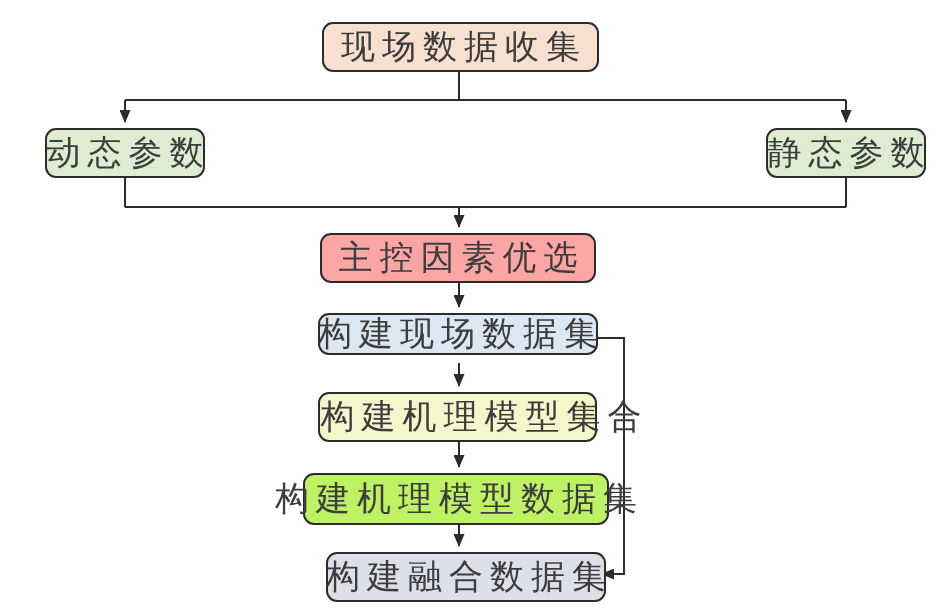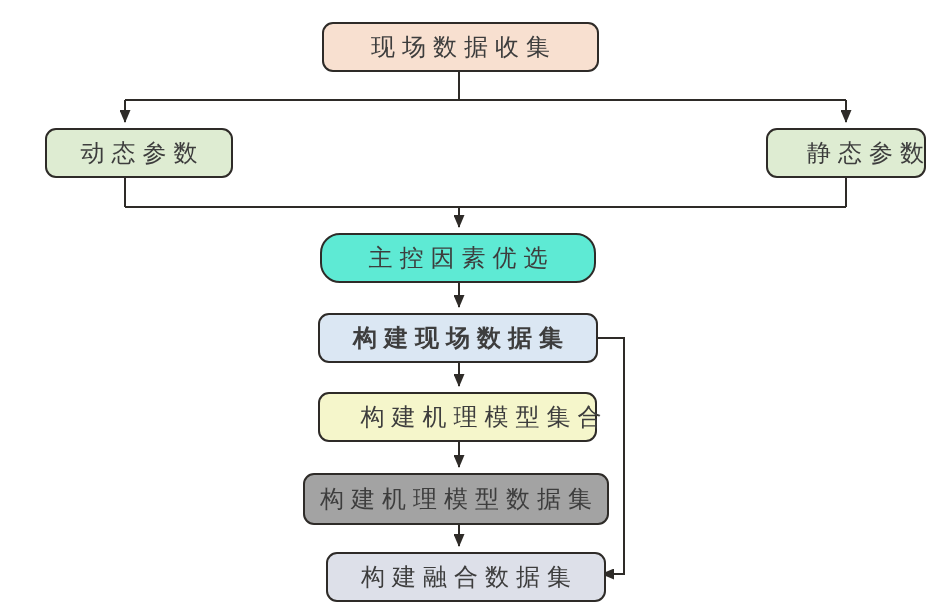--- a/index.html
+++ b/index.html
@@ -25,21 +25,21 @@
   .node {
     position: absolute;
     box-sizing: border-box;
     border: 2px solid var(--line, #2e2b28);
     border-radius: 11px;
     display: flex;
     align-items: center;
     justify-content: center;
   }
   .node .label {
-    font-size: 24px;
+    font-size: 34px;
     letter-spacing: 7px;
     margin-right: -7px;
     white-space: nowrap;
     color: var(--text, #3d3d3d);
   }
 </style>
 </head>
 <body>
 
 <div class="canvas">
@@ -66,41 +66,41 @@
     <path class="wire" d="M459,442 V467" marker-end="url(#arrowhead)"></path>
     <path class="wire" d="M459,525 V546" marker-end="url(#arrowhead)"></path>
 
     <path class="wire" d="M598,338 H624 V574 H602" marker-end="url(#arrowhead)"></path>
   </svg>
 
   <div class="node" style="left: 322px; top: 22px; width: 277px; height: 50px; background-color: rgb(248, 224, 208);">
     <span class="label">现场数据收集</span>
   </div>
 
-  <div class="node" style="left: 45px; top: 128px; width: 188px; height: 50px; background-color: rgb(222, 236, 210);">
+  <div class="node" style="left: 45px; top: 128px; width: 160px; height: 50px; background-color: rgb(222, 236, 210);">
     <span class="label">动态参数</span>
   </div>
 
-  <div class="node" style="left: 766px; top: 128px; width: 160px; height: 50px; background-color: rgb(222, 236, 210); justify-content: flex-end;">
+  <div class="node" style="left: 766px; top: 128px; width: 160px; height: 50px; background-color: rgb(222, 236, 210);">
     <span class="label">静态参数</span>
   </div>
 
-  <div class="node" style="left: 320px; top: 233px; width: 276px; height: 50px; background-color: #5eead4; border-radius: 20px;">
+  <div class="node" style="left: 320px; top: 233px; width: 276px; height: 50px; background-color: #fca5a5;">
     <span class="label">主控因素优选</span>
   </div>
 
-  <div class="node" style="left: 318px; top: 313px; width: 280px; height: 50px; background-color: rgb(219, 231, 243); font-weight: bold;">
+  <div class="node" style="left: 318px; top: 313px; width: 280px; height: 42px; background-color: rgb(219, 231, 243);">
     <span class="label">构建现场数据集</span>
   </div>
 
   <div class="node" style="left: 318px; top: 392px; width: 279px; height: 50px; background-color: rgb(245, 246, 203); padding-left: 47px;">
     <span class="label">构建机理模型集合</span>
   </div>
 
-  <div class="node" style="left: 303px; top: 473px; width: 306px; height: 52px; background-color: #a3a3a3;">
+  <div class="node" style="left: 303px; top: 473px; width: 306px; height: 52px; background-color: #bef264;">
     <span class="label">构建机理模型数据集</span>
   </div>
 
   <div class="node" style="left: 318px; top: 552px; width: 280px; height: 50px; background-color: rgb(221, 224, 233); margin-left: 8px;">
     <span class="label">构建融合数据集</span>
   </div>
 
 </div>
 
 </body></html>

